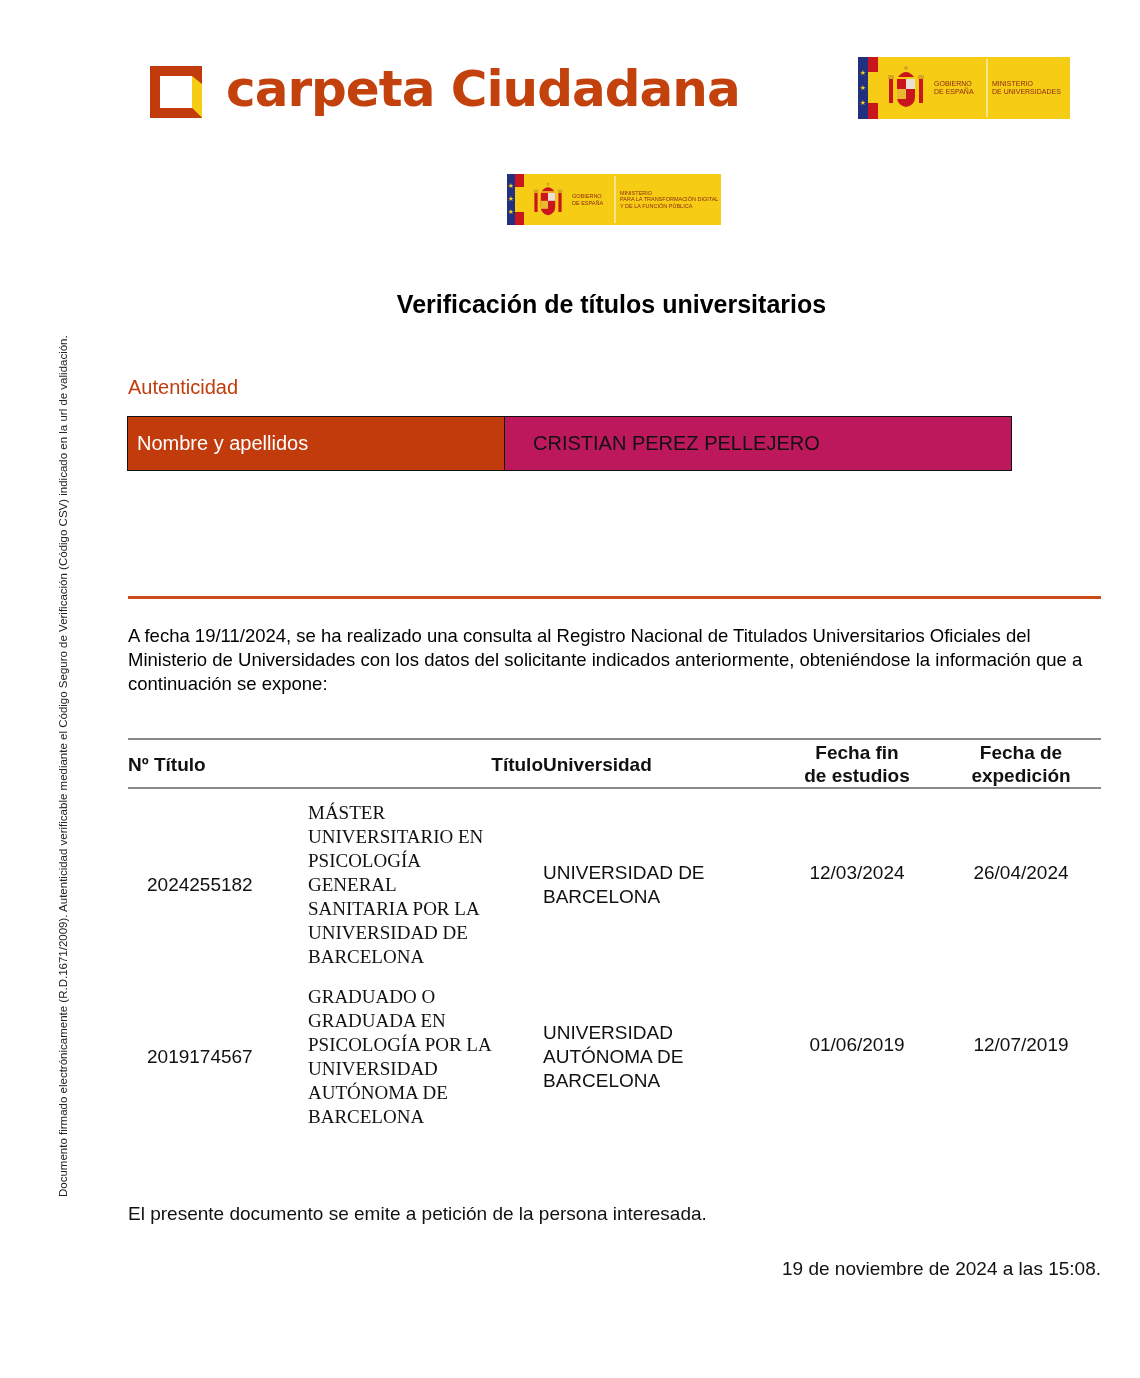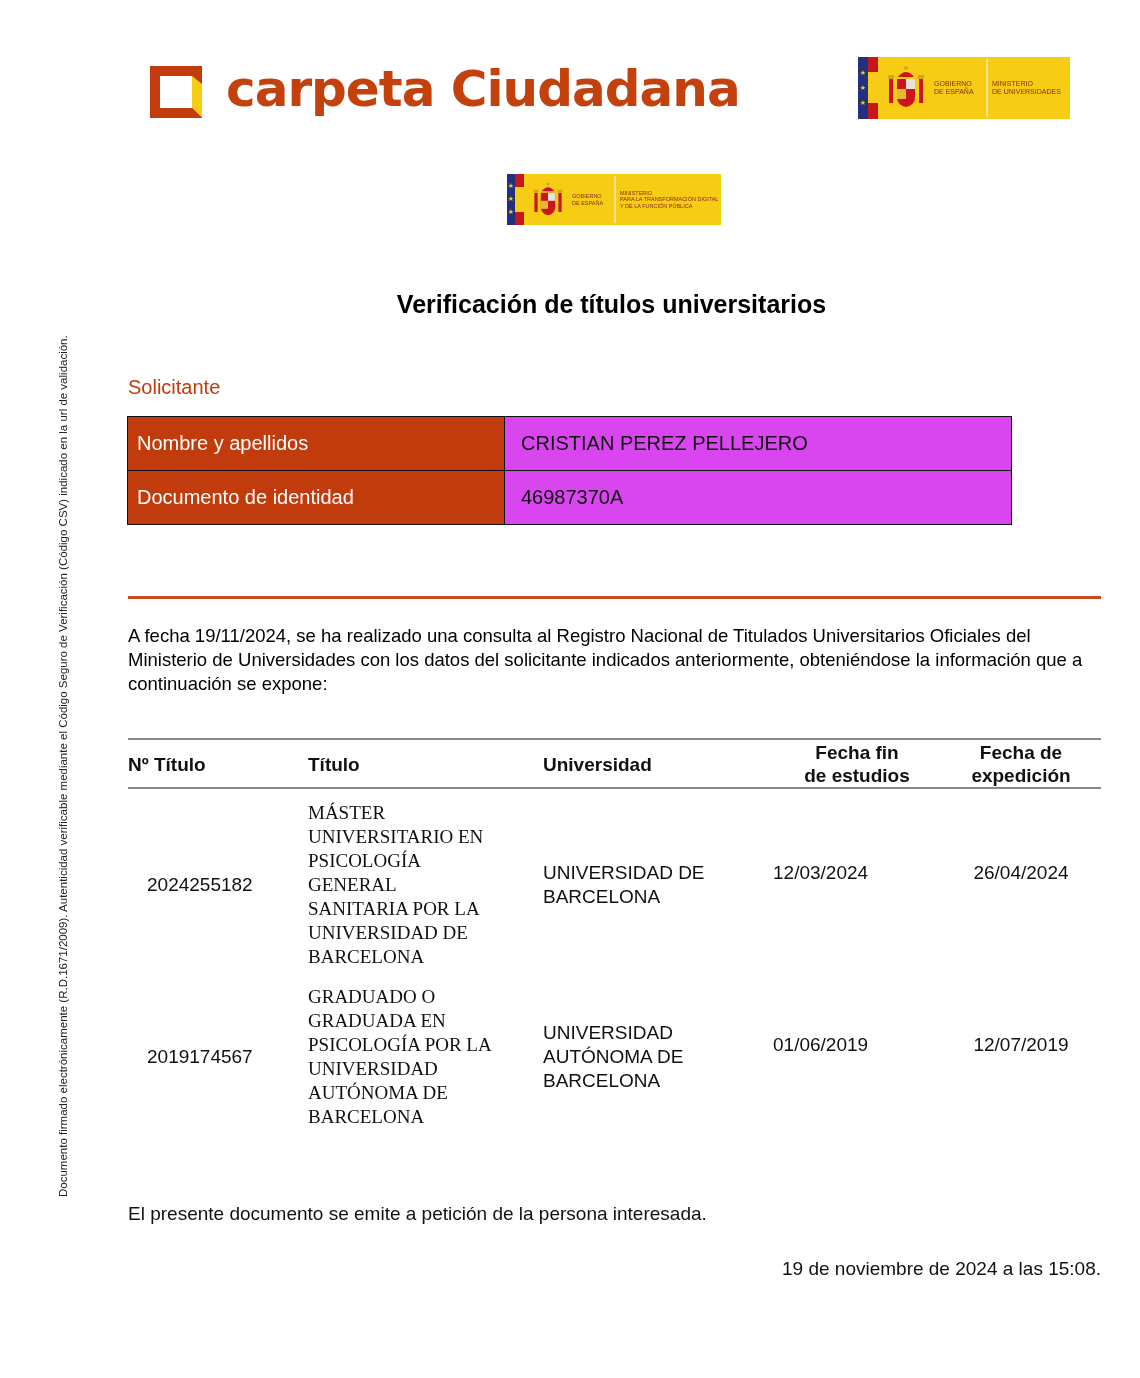--- a/index.html
+++ b/index.html
@@ -56,46 +56,46 @@
       left: 0; width: 1223px; top: 290px; text-align: center; font-weight: bold; font-size: 25px; color: #000;
     }
 
     #section-label { left: 128px; top: 376px; color: #c23b0c; font-size: 20px; }
 
     #applicant-table {
       left: 127px; top: 416px; width: 885px; border-collapse: collapse;
     }
     #applicant-table td { border: 1.5px solid #111; height: 53px; font-size: 20px; padding: 0; }
     #applicant-table td.k { background: #c23b0c; color: #fff; width: 367px; padding-left: 9px; }
-    #applicant-table td.v { background: #d946ef; color: #111; padding-left: 16px; }
+    #applicant-table td.v { background: #be185d; color: #111; padding-left: 28px; }
 
     #divider { left: 128px; top: 596px; width: 973px; height: 3px; background: #c94a1c; }
 
     #intro-text {
       left: 128px; top: 624px; width: 975px; font-size: 18.5px; line-height: 24px; color: #000000;
     }
 
     #titles-table { left: 128px; top: 738px; width: 973px; border-collapse: collapse; }
     #titles-table thead th {
       font-weight: bold; font-size: 19px; color: #111; line-height: 23px;
       border-top: 2px solid #888; border-bottom: 2px solid #888; padding: 1px 0 0 0; height: 45px; vertical-align: middle;
     }
     #titles-table th.c0 { text-align: left; width: 180px; }
-    #titles-table th.c1 { text-align: left; width: 235px; margin-top: 37px; }
+    #titles-table th.c1 { text-align: right; width: 235px; margin-top: 37px; }
     #titles-table th.c2 { text-align: left; width: 230px; }
     #titles-table th.c3 { text-align: center; width: 168px; }
     #titles-table th.c4 { text-align: center; }
     #titles-table tbody td { font-size: 19px; line-height: 24px; color: #111; vertical-align: middle; padding: 0; }
     #titles-table tbody tr.r0 td { padding-top: 12px; padding-bottom: 8px; }
     #titles-table tbody tr.r1 td { padding-top: 8px; }
     #titles-table td.c0 { padding-left: 19px !important; }
     #titles-table td.c1 { width: 200px; }
     #titles-table td.c1 div { width: 190px; font-family: Liberation Serif, serif; }
     #titles-table td.c2 div { width: 170px; }
-    #titles-table td.c3 { }
+    #titles-table td.c3 { text-align: center; }
     #titles-table td.c4 { text-align: center; }
     #titles-table td.c3 div, #titles-table td.c4 div { position: relative; top: -12px; }
 
     #footer-note { left: 128px; top: 1203px; font-size: 19px; color: #111; }
     #footer-date { right: 39px; top: 1258px; font-size: 19px; color: #111; text-align: right; }
   </style>
 </head>
 <body>
 
 <div id="brand-logo" class="abs">
@@ -172,30 +172,26 @@
     <div>MINISTERIO</div>
     <div>PARA LA TRANSFORMACIÓN DIGITAL</div>
     <div>Y DE LA FUNCIÓN PÚBLICA</div>
   </div>
 </div>
 
 <div id="side-text" class="abs">Documento firmado electrónicamente (R.D.1671/2009). Autenticidad verificable mediante el Código Seguro de Verificación (Código CSV) indicado en la url de validación.</div>
 
 <div id="doc-title" class="abs">Verificación de títulos universitarios</div>
 
-<div id="section-label" class="abs">Solicitante</div>
+<div id="section-label" class="abs">Autenticidad</div>
 <table id="applicant-table" class="abs">
   <tbody>
       <tr>
     <td class="k">Nombre y apellidos</td>
     <td class="v">CRISTIAN PEREZ PELLEJERO</td>
-  </tr>
-  <tr>
-    <td class="k">Documento de identidad</td>
-    <td class="v">46987370A</td>
   </tr>
 </tbody>
   </table>
 
 <div id="divider" class="abs"></div>
 
 <div id="intro-text" class="abs">A fecha 19/11/2024, se ha realizado una consulta al Registro Nacional de Titulados Universitarios Oficiales del Ministerio de Universidades con los datos del solicitante indicados anteriormente, obteniéndose la información que a continuación se expone:</div>
 
 <table id="titles-table" class="abs">
   <thead>

